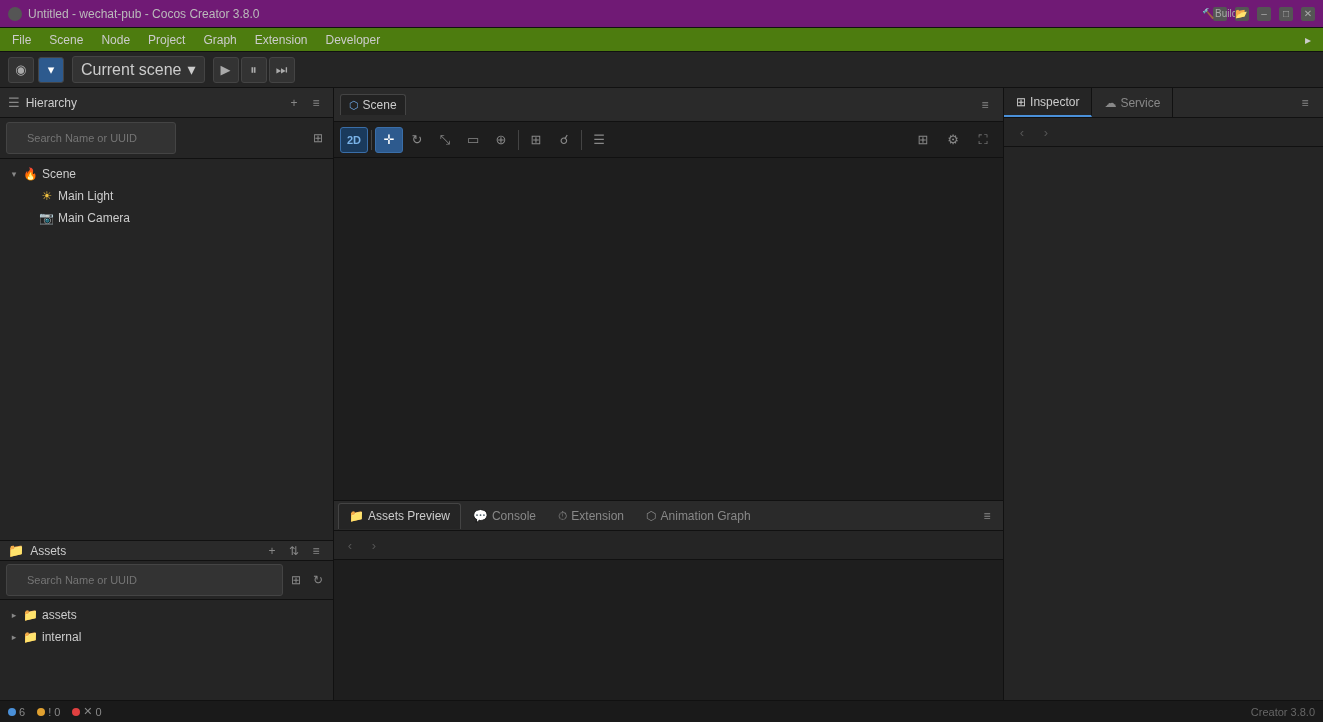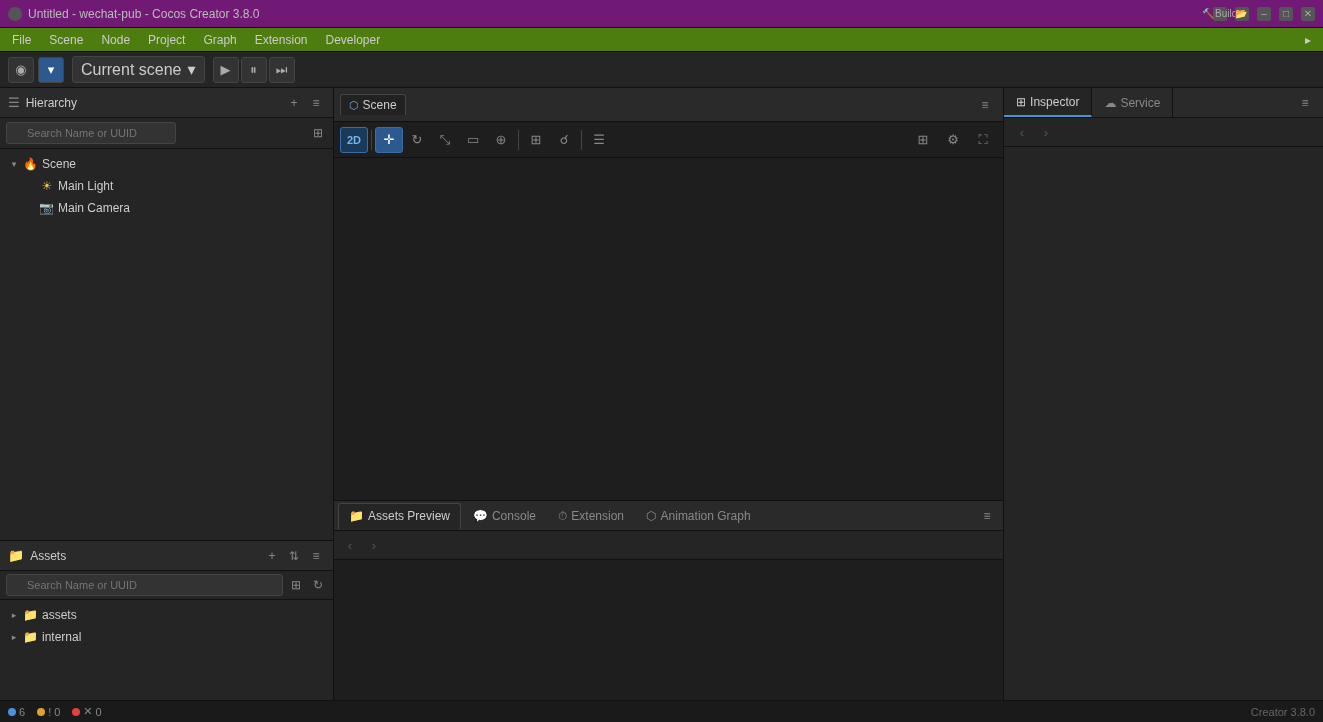--- a/index.html
+++ b/index.html
@@ -178,21 +178,21 @@
       border-bottom: 1px solid #111;
     }
     .search-input {
       flex: 1;
       background: #333;
       border: 1px solid #444;
       border-radius: 3px;
       padding: 2px 6px 2px 20px;
       color: #ccc;
       font-size: 11px;
-      height: 22px;
+      height: 32px;
       position: relative;
     }
     .search-wrapper {
       flex: 1;
       position: relative;
     }
     .search-icon-inner {
       position: absolute;
       left: 5px;
       top: 50%;

